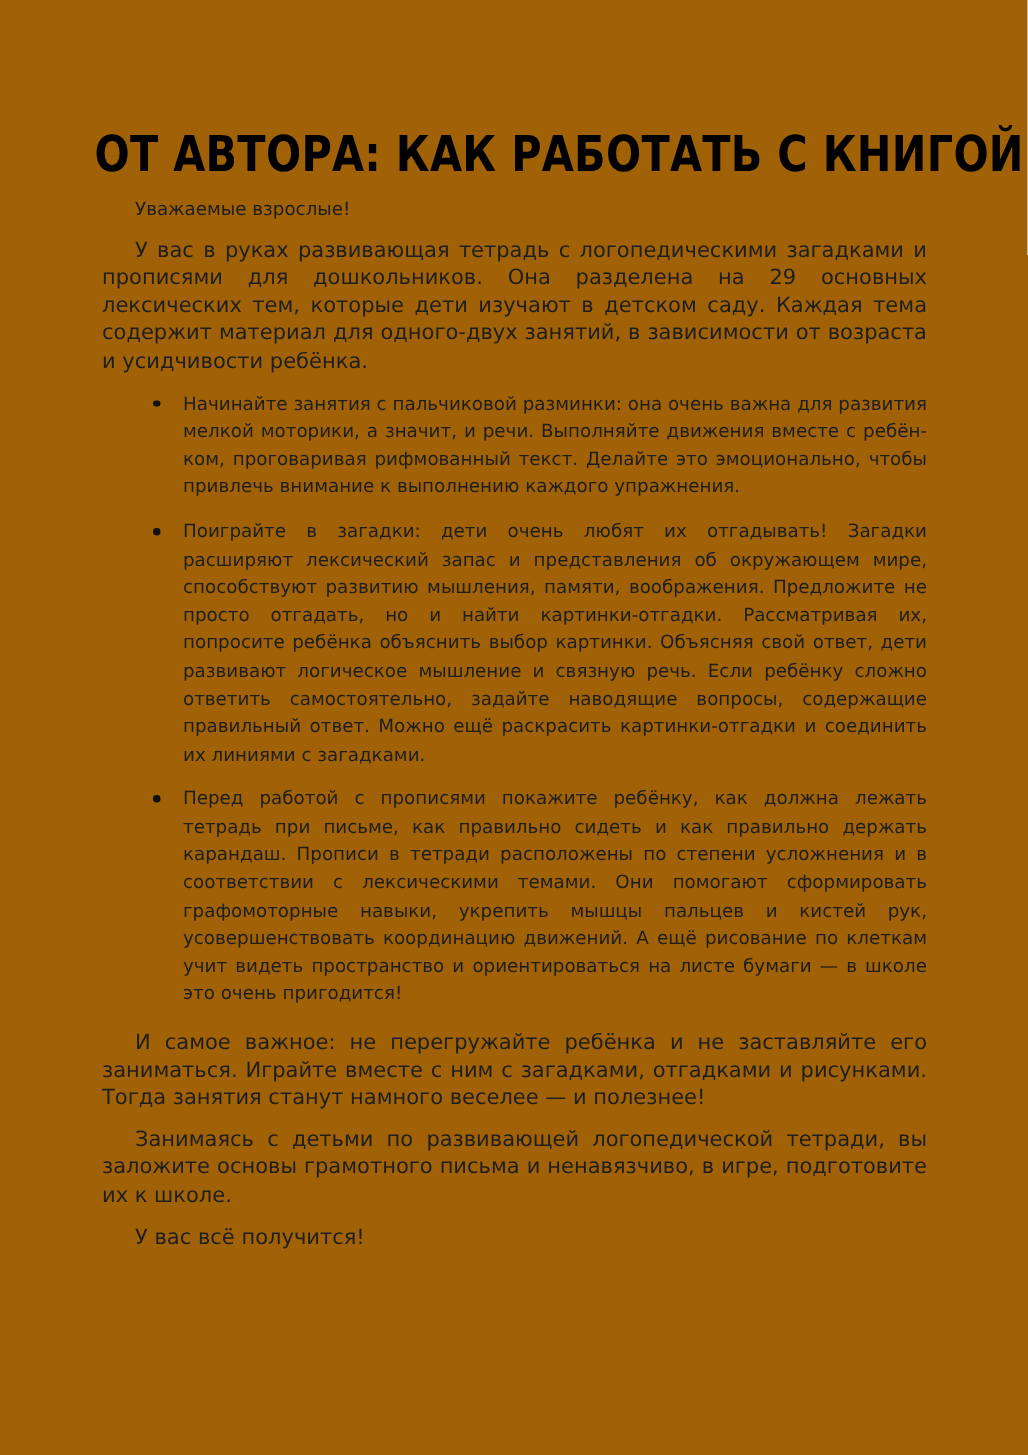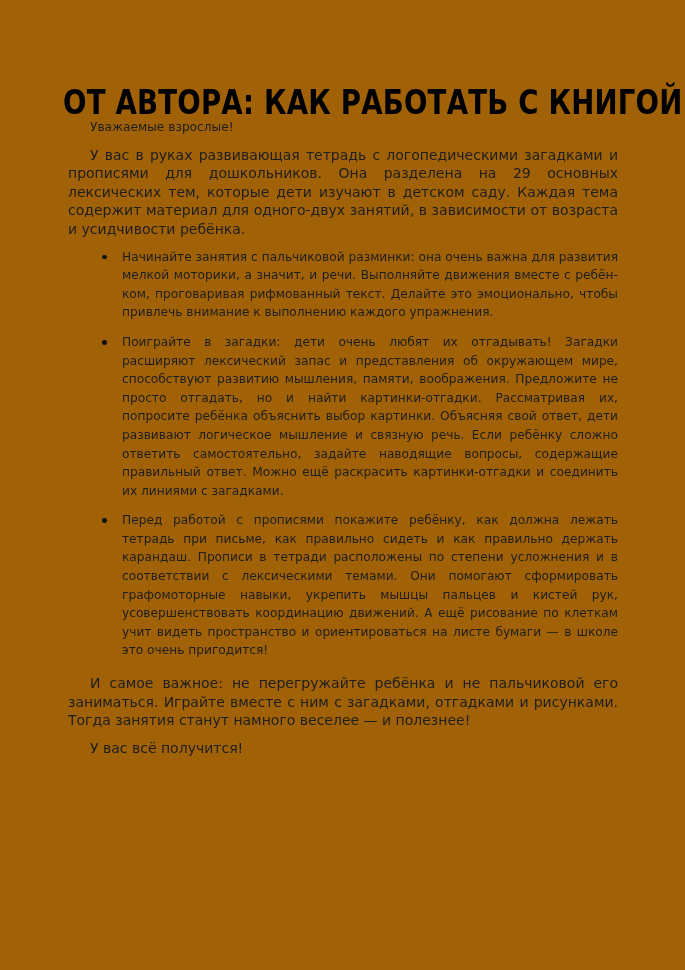--- a/index.html
+++ b/index.html
@@ -57,21 +57,21 @@
     font-size: 14px;
     line-height: 18.6px;
     text-align: justify;
     text-justify: inter-word;
     text-indent: 22px;
     color: #1e1e1e;
     hyphens: manual;
   }
 
   p.greeting {
-    margin: 0 0 9px 0;
+    margin: 12px 0 9px 0;
     font-size: 12.2px;
     line-height: 18.6px;
     text-indent: 22px;
     text-align: left;
     color: #1e1e1e;
   }
 
   
   ul.bullets {
     list-style: none;
@@ -127,19 +127,20 @@
         <span>Поиграйте в загадки: дети очень любят их отгадывать! Загадки расширяют лексический запас и представления об окружающем мире, способствуют развитию мышления, памяти, воображения. Предложите не просто отга­дать, но и найти картинки-отгадки. Рассматривая их, попросите ребёнка объяснить выбор картинки. Объясняя свой ответ, дети развивают логиче­ское мышление и связную речь. Если ребёнку сложно ответить самостоя­тельно, задайте наводящие вопросы, содержащие правильный ответ. Мож­но ещё раскрасить картинки-отгадки и соединить их линиями с загадками.</span>
       </li>
       <li>
         <span class="dot"></span>
         <span>Перед работой с прописями покажите ребёнку, как должна лежать тетрадь при письме, как правильно сидеть и как правильно держать карандаш. Прописи в тетради расположены по степени усложнения и в соответствии с лексическими темами. Они помогают сформировать графомоторные на­выки, укрепить мышцы пальцев и кистей рук, усовершенствовать коорди­нацию движений. А ещё рисование по клеткам учит видеть пространство и ориентироваться на листе бумаги — в школе это очень пригодится!</span>
       </li>
     </ul>
 
     <div class="spacer-before-tail"></div>
 
-    <p class="para">И самое важное: не перегружайте ребёнка и не пальчиковой его заниматься. Играйте вместе с ним с загадками, отгадками и рисунками. Тогда занятия станут намного веселее — и полезнее!</p>
+    <p class="para">И самое важное: не перегружайте ребёнка и не заставляйте его заниматься. Играйте вместе с ним с загадками, отгадками и рисунками. Тогда занятия станут намного веселее — и полезнее!</p>
 
+    <p class="para">Занимаясь с детьми по развивающей логопедической тетради, вы заложите ос­новы грамотного письма и ненавязчиво, в игре, подготовите их к школе.</p>
 
     <p class="para">У вас всё получится!</p>
 
   </div>
 </div>
 
 </body></html>

